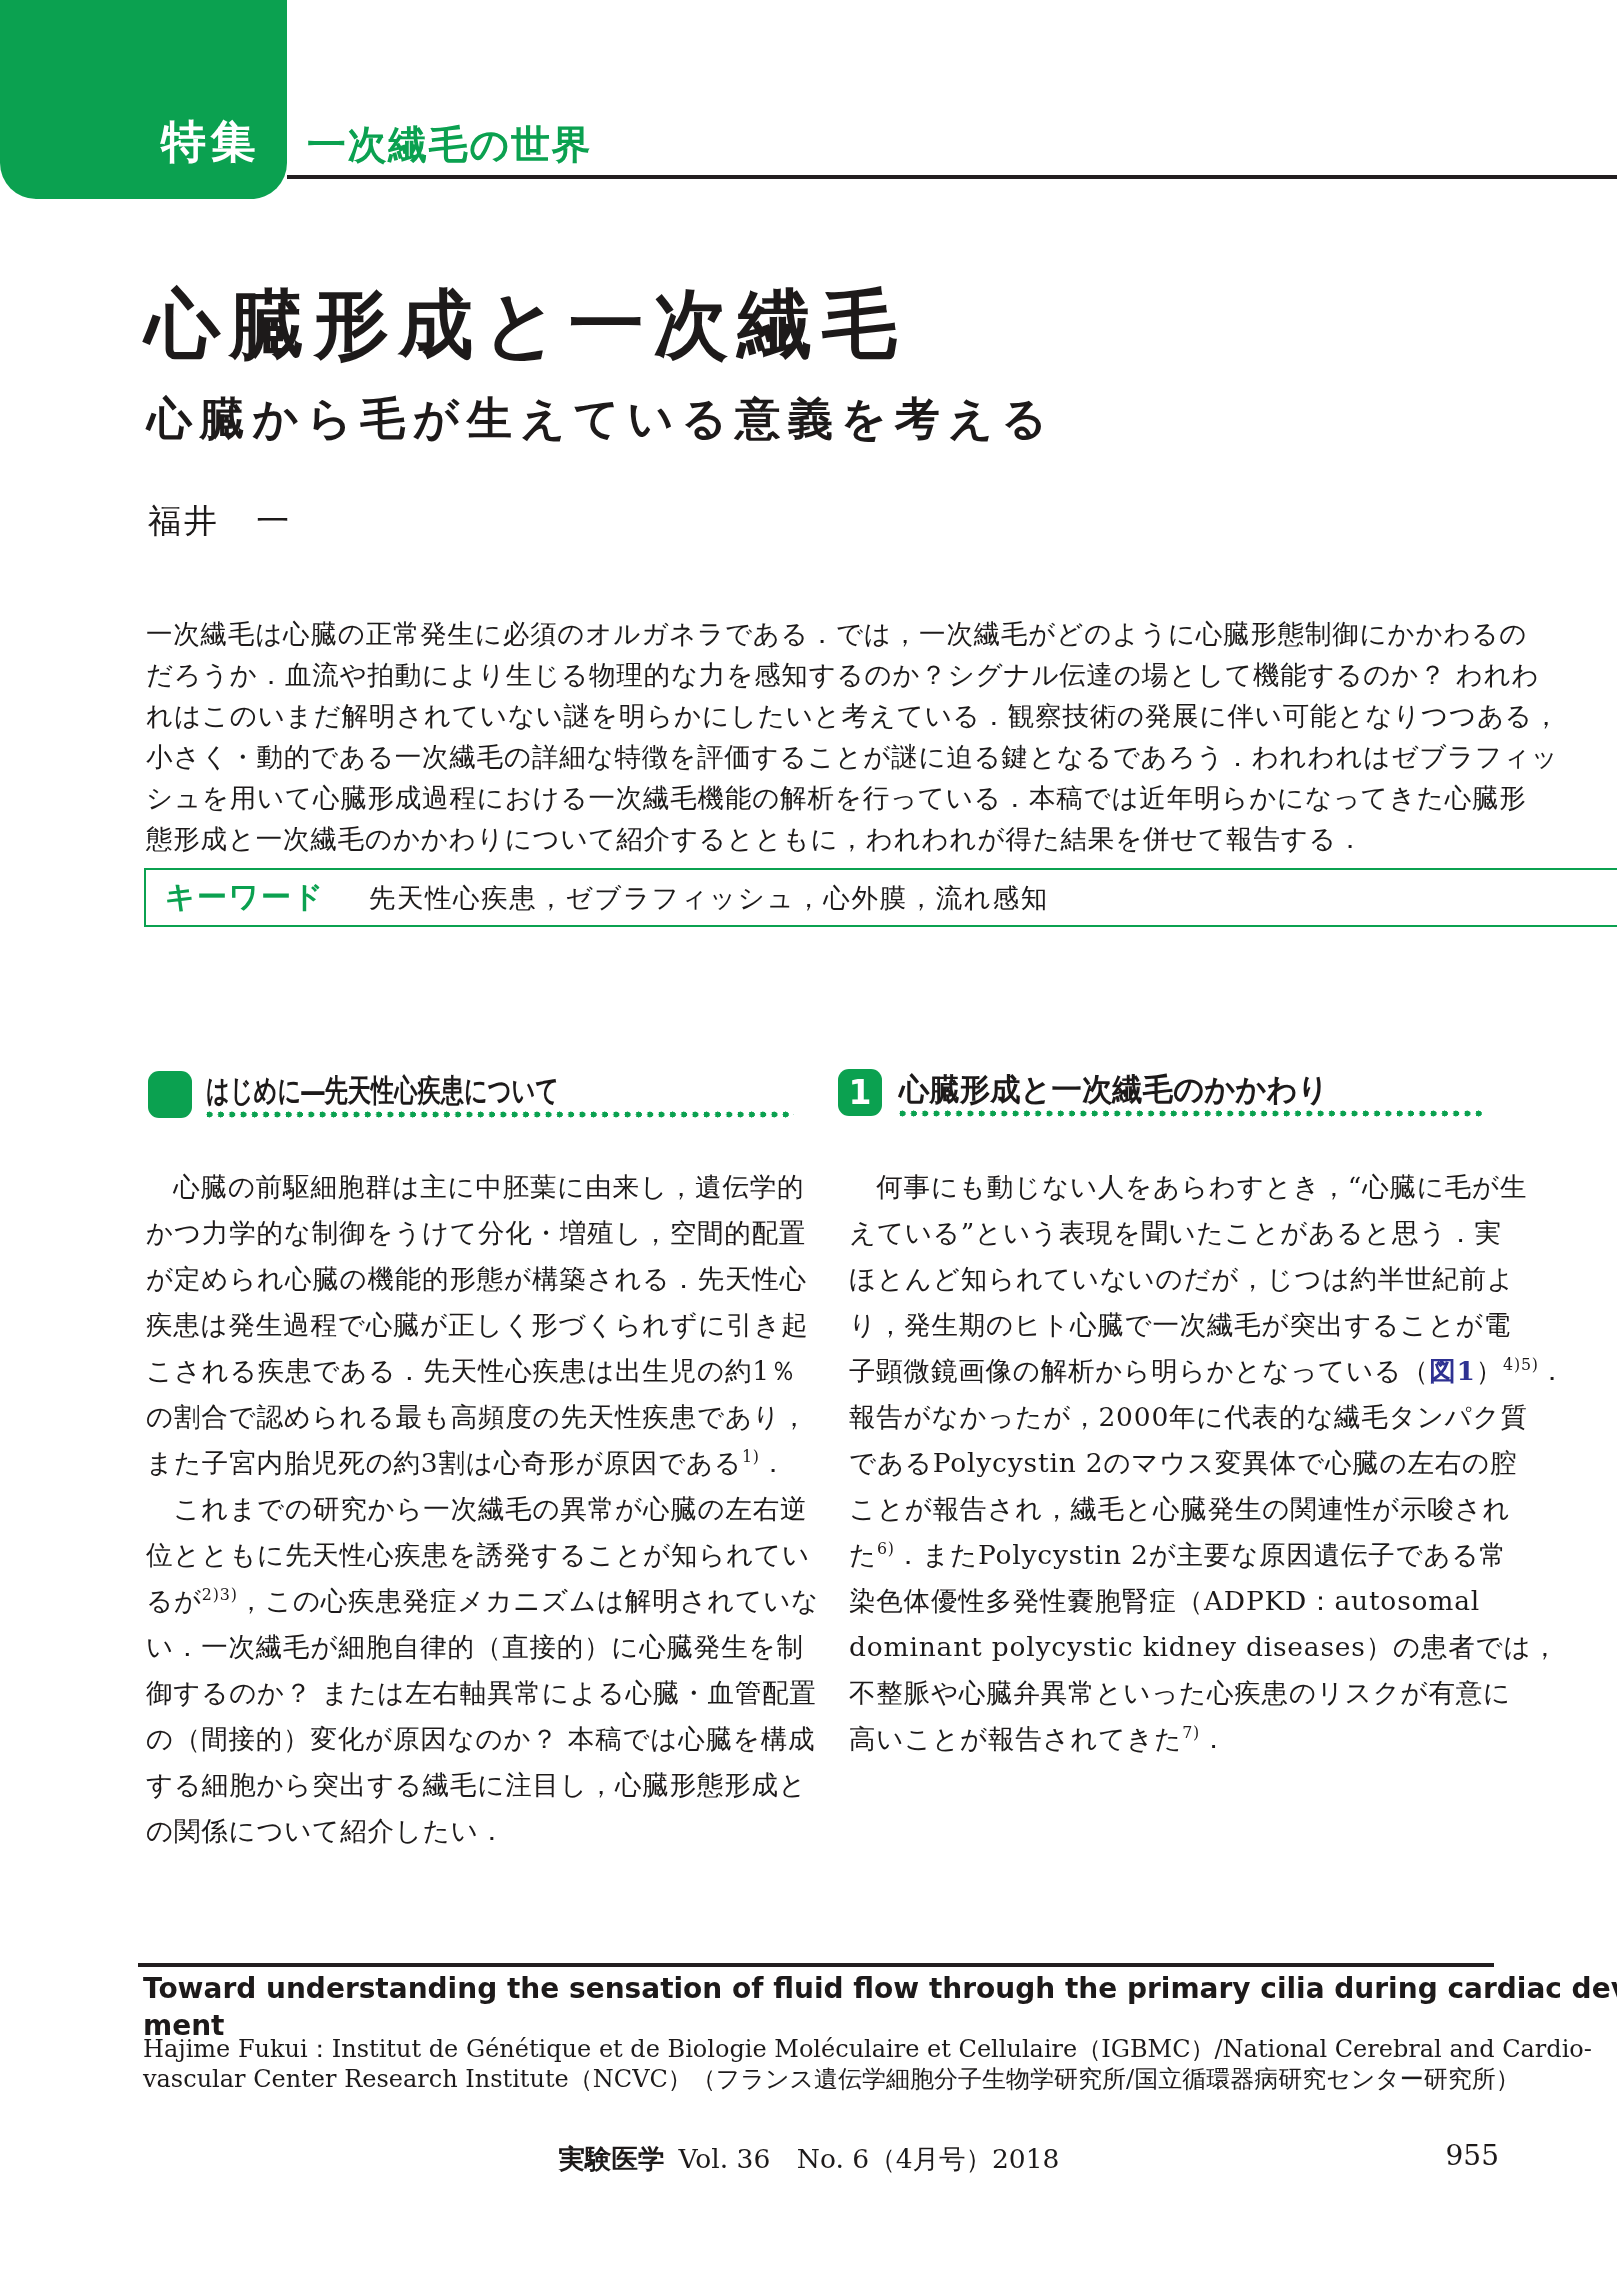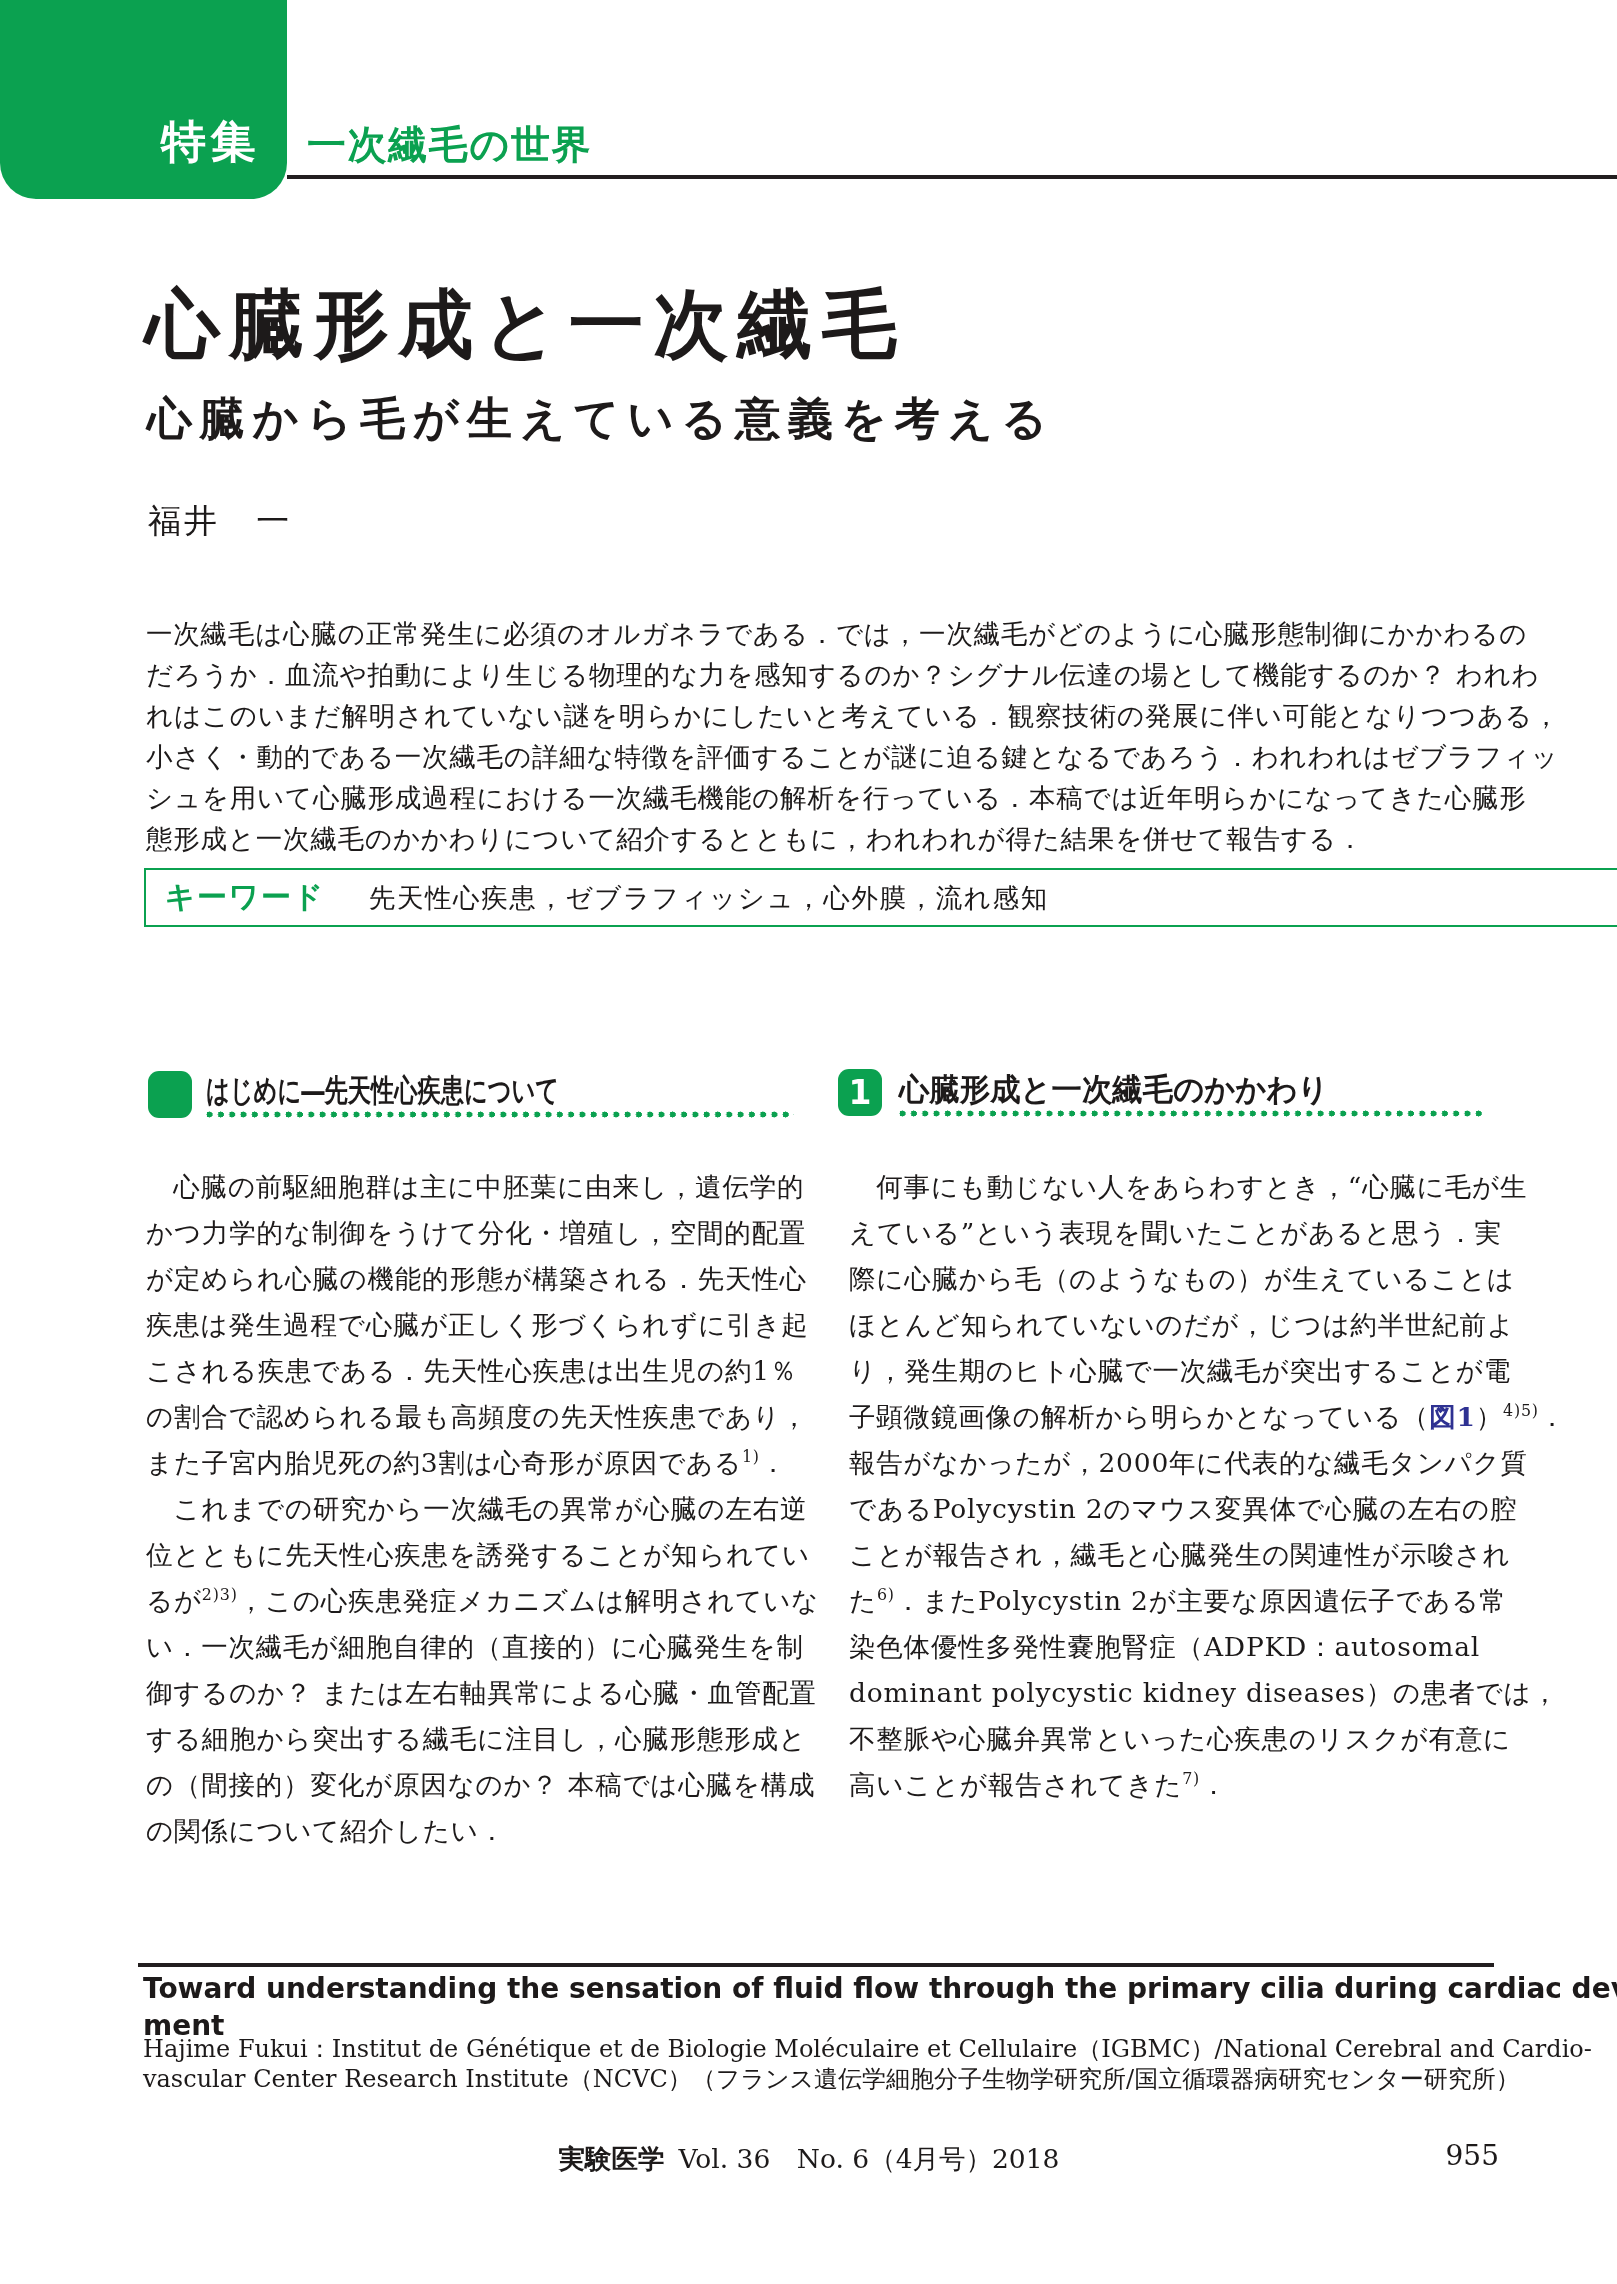--- a/index.html
+++ b/index.html
@@ -97,34 +97,33 @@
       <div class="body-line">が定められ心臓の機能的形態が構築される．先天性心</div>
       <div class="body-line">疾患は発生過程で心臓が正しく形づくられずに引き起</div>
       <div class="body-line">こされる疾患である．先天性心疾患は出生児の約1％</div>
       <div class="body-line">の割合で認められる最も高頻度の先天性疾患であり，</div>
       <div class="body-line"><span>また子宮内胎児死の約3割は心奇形が原因である</span><span class="seg-sup">1)</span><span>．</span></div>
       <div class="body-line">　これまでの研究から一次繊毛の異常が心臓の左右逆</div>
       <div class="body-line">位とともに先天性心疾患を誘発することが知られてい</div>
       <div class="body-line"><span>るが</span><span class="seg-sup">2)3)</span><span>，この心疾患発症メカニズムは解明されていな</span></div>
       <div class="body-line">い．一次繊毛が細胞自律的（直接的）に心臓発生を制</div>
       <div class="body-line">御するのか？ または左右軸異常による心臓・血管配置</div>
+      <div class="body-line">の（間接的）変化が原因なのか？ 本稿では心臓を構成</div>
       <div class="body-line">する細胞から突出する繊毛に注目し，心臓形態形成と</div>
-      <div class="body-line">の（間接的）変化が原因なのか？ 本稿では心臓を構成</div>
       <div class="body-line">の関係について紹介したい．</div>
     </div>
 
   <div class="sec-marker marker-right">
     <span class="marker-num gothic">1</span>
   </div>
   <div class="sec-heading heading-right gothic">心臓形成と一次繊毛のかかわり</div>
   <div class="dots dots-right"></div>
   <div class="col-text col-right mincho">
       <div class="body-line">　何事にも動じない人をあらわすとき，“心臓に毛が生</div>
       <div class="body-line">えている”という表現を聞いたことがあると思う．実</div>
-      <div class="body-line">際に心臓から毛（のようなもの）が生えていることは</div>
       <div class="body-line">ほとんど知られていないのだが，じつは約半世紀前よ</div>
       <div class="body-line">り，発生期のヒト心臓で一次繊毛が突出することが電</div>
       <div class="body-line"><span>子顕微鏡画像の解析から明らかとなっている（</span><span class="seg-fig-link">図1</span><span>）</span><span class="seg-sup">4)5)</span><span>．</span></div>
       <div class="body-line">報告がなかったが，2000年に代表的な繊毛タンパク質</div>
       <div class="body-line">であるPolycystin 2のマウス変異体で心臓の左右の腔</div>
       <div class="body-line">ことが報告され，繊毛と心臓発生の関連性が示唆され</div>
       <div class="body-line"><span>た</span><span class="seg-sup">6)</span><span>．またPolycystin 2が主要な原因遺伝子である常</span></div>
       <div class="body-line">染色体優性多発性嚢胞腎症（ADPKD：autosomal</div>
       <div class="body-line">dominant polycystic kidney diseases）の患者では，</div>
       <div class="body-line">不整脈や心臓弁異常といった心疾患のリスクが有意に</div>

